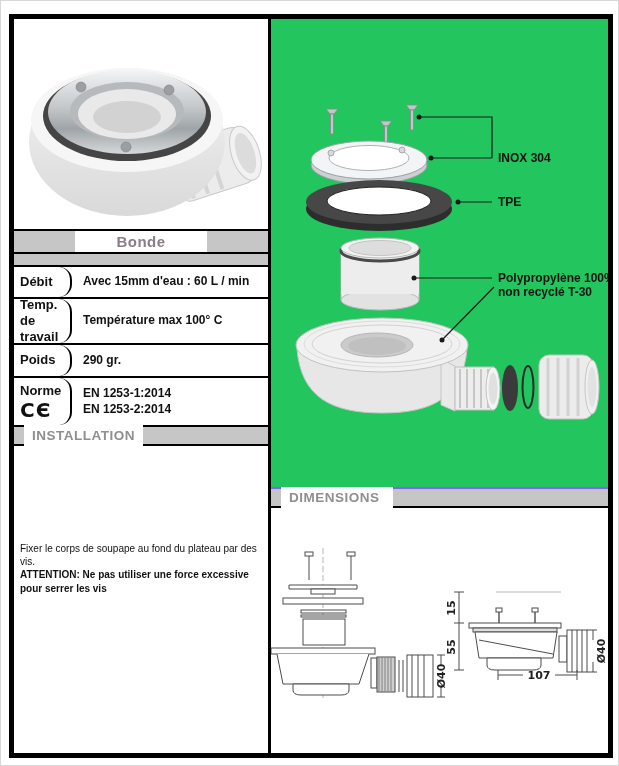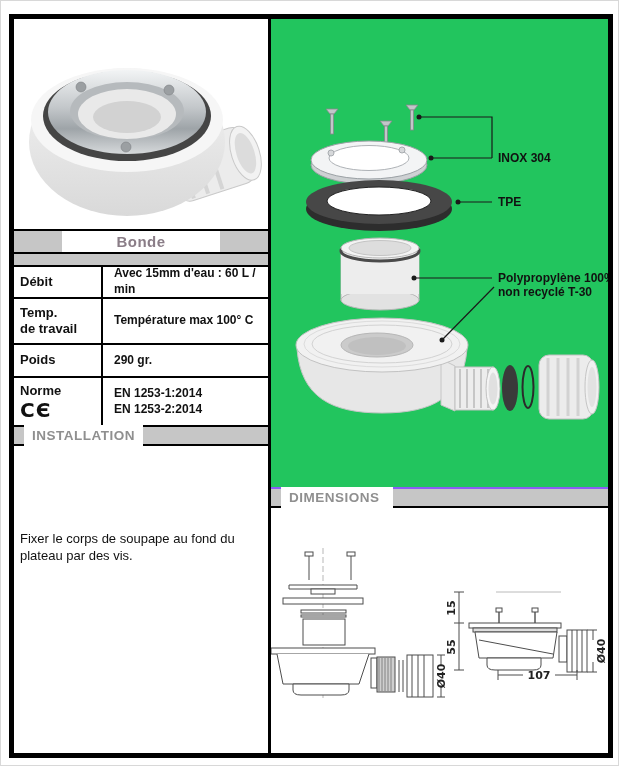--- a/index.html
+++ b/index.html
@@ -14,50 +14,50 @@
     border:5px solid #000; display:flex;
   }
   
   .left-col { width:257px; border-right:3px solid #000; display:flex; flex-direction:column; }
   .right-col { flex:1; display:flex; flex-direction:column; }
 
   
   .photo-box { height:212px; border-bottom:2px solid #000; background:#fff; display:flex; align-items:center; justify-content:center; }
   .title-bar { height:21px; background:#c6c6c6; display:flex; align-items:center; justify-content:center; }
   .title-box {
-    background:#fff; width:158px; height:21px; display:flex; align-items:center; justify-content:center;
+    background:#fff; width:132px; height:21px; display:flex; align-items:center; justify-content:center;
     font-size:15px; font-weight:bold; color:#8a7d87; letter-spacing:.5px;
   }
   .spec-table { border-top:2px solid #000; border-bottom:2px solid #000; }
   .spec-spacer { height:13px; background:#c6c6c6; border-bottom:2px solid #000; }
   .spec-row { display:flex; border-bottom:2px solid #000; background:#fff; }
   .spec-row:last-child { border-bottom:none; }
   .spec-label {
-    width:89px; border-right:2px solid #000; padding:4px 18px 4px 6px;
+    width:58px; border-right:2px solid #000; padding:4px 18px 4px 6px;
     font-weight:bold; font-size:13px; display:flex; flex-direction:column; justify-content:center;
-    white-space:pre-line; line-height:1.25;
+    white-space:pre-line; line-height:1.25;border-radius:13px;
   }
   .spec-value {
     flex:1; padding:4px 4px 4px 11px; font-weight:bold; font-size:12px;
     display:flex; flex-direction:column; justify-content:center; white-space:pre-line; line-height:1.3;border-radius:14px;
   }
   .row-debit  { height:32px; }
   .row-temp   { height:46px;justify-content:flex-end; }
   .row-poids  { height:33px; }
   .row-norme  { height:47px; }
   .ce-mark { font-weight:bold; font-size:20px; letter-spacing:1px; line-height:1; margin-top:1px; font-family:"DejaVu Sans", sans-serif; }
   .section-bar { height:19px; background:#c6c6c6; border-bottom:2px solid #000; display:flex; align-items:center; }
   .section-box {
     background:#fff; height:21px; margin-left:10px; padding:0 8px; display:flex; align-items:center;
     font-size:13.5px; font-weight:bold; color:#8f8f8f; letter-spacing:.5px; min-width:112px;
   }
   .install-body { flex:1; background:#fff; position:relative; }
   .install-text {
-    position:absolute; left:6px; top:84px; width:246px;
-    font-size:13px; line-height:1.32; color:#111;
+    position:absolute; left:6px; top:96px; width:246px;
+    font-size:10px; line-height:1.32; color:#111;
   }
   .install-text .warn { font-weight:bold; }
 
   
   .exploded-box { height:470px; border-bottom:2px solid #8b5cf6; background:#22c55e; }
   .dims-box { flex:1; background:#fff; }
   svg text { font-family:"Liberation Sans", sans-serif; }
   .callout { stroke:#1a1a1a; stroke-width:1.2; fill:none; }
   .callout-dot { fill:#1a1a1a; }
   .diagram-label { font-size:12px; font-weight:bold; fill:#111; }
@@ -141,20 +141,21 @@
         </div>
       </div>
 
       <div class="section-bar">
         <div class="section-box">INSTALLATION</div>
       </div>
 
       <div class="install-body">
         <div class="install-text">
           <span>Fixer le corps de soupape au fond du plateau par des vis.</span><br>
+          <span class="warn">ATTENTION: Ne pas utiliser une force excessive pour serrer les vis</span>
         </div>
       </div>
     </div>
 
     <div class="right-col">
 
       <div class="exploded-box">
         <svg width="337" height="468" viewBox="0 0 337 468">
 
           <g fill="#c2c6c9" stroke="#85898c" stroke-width="0.8">

